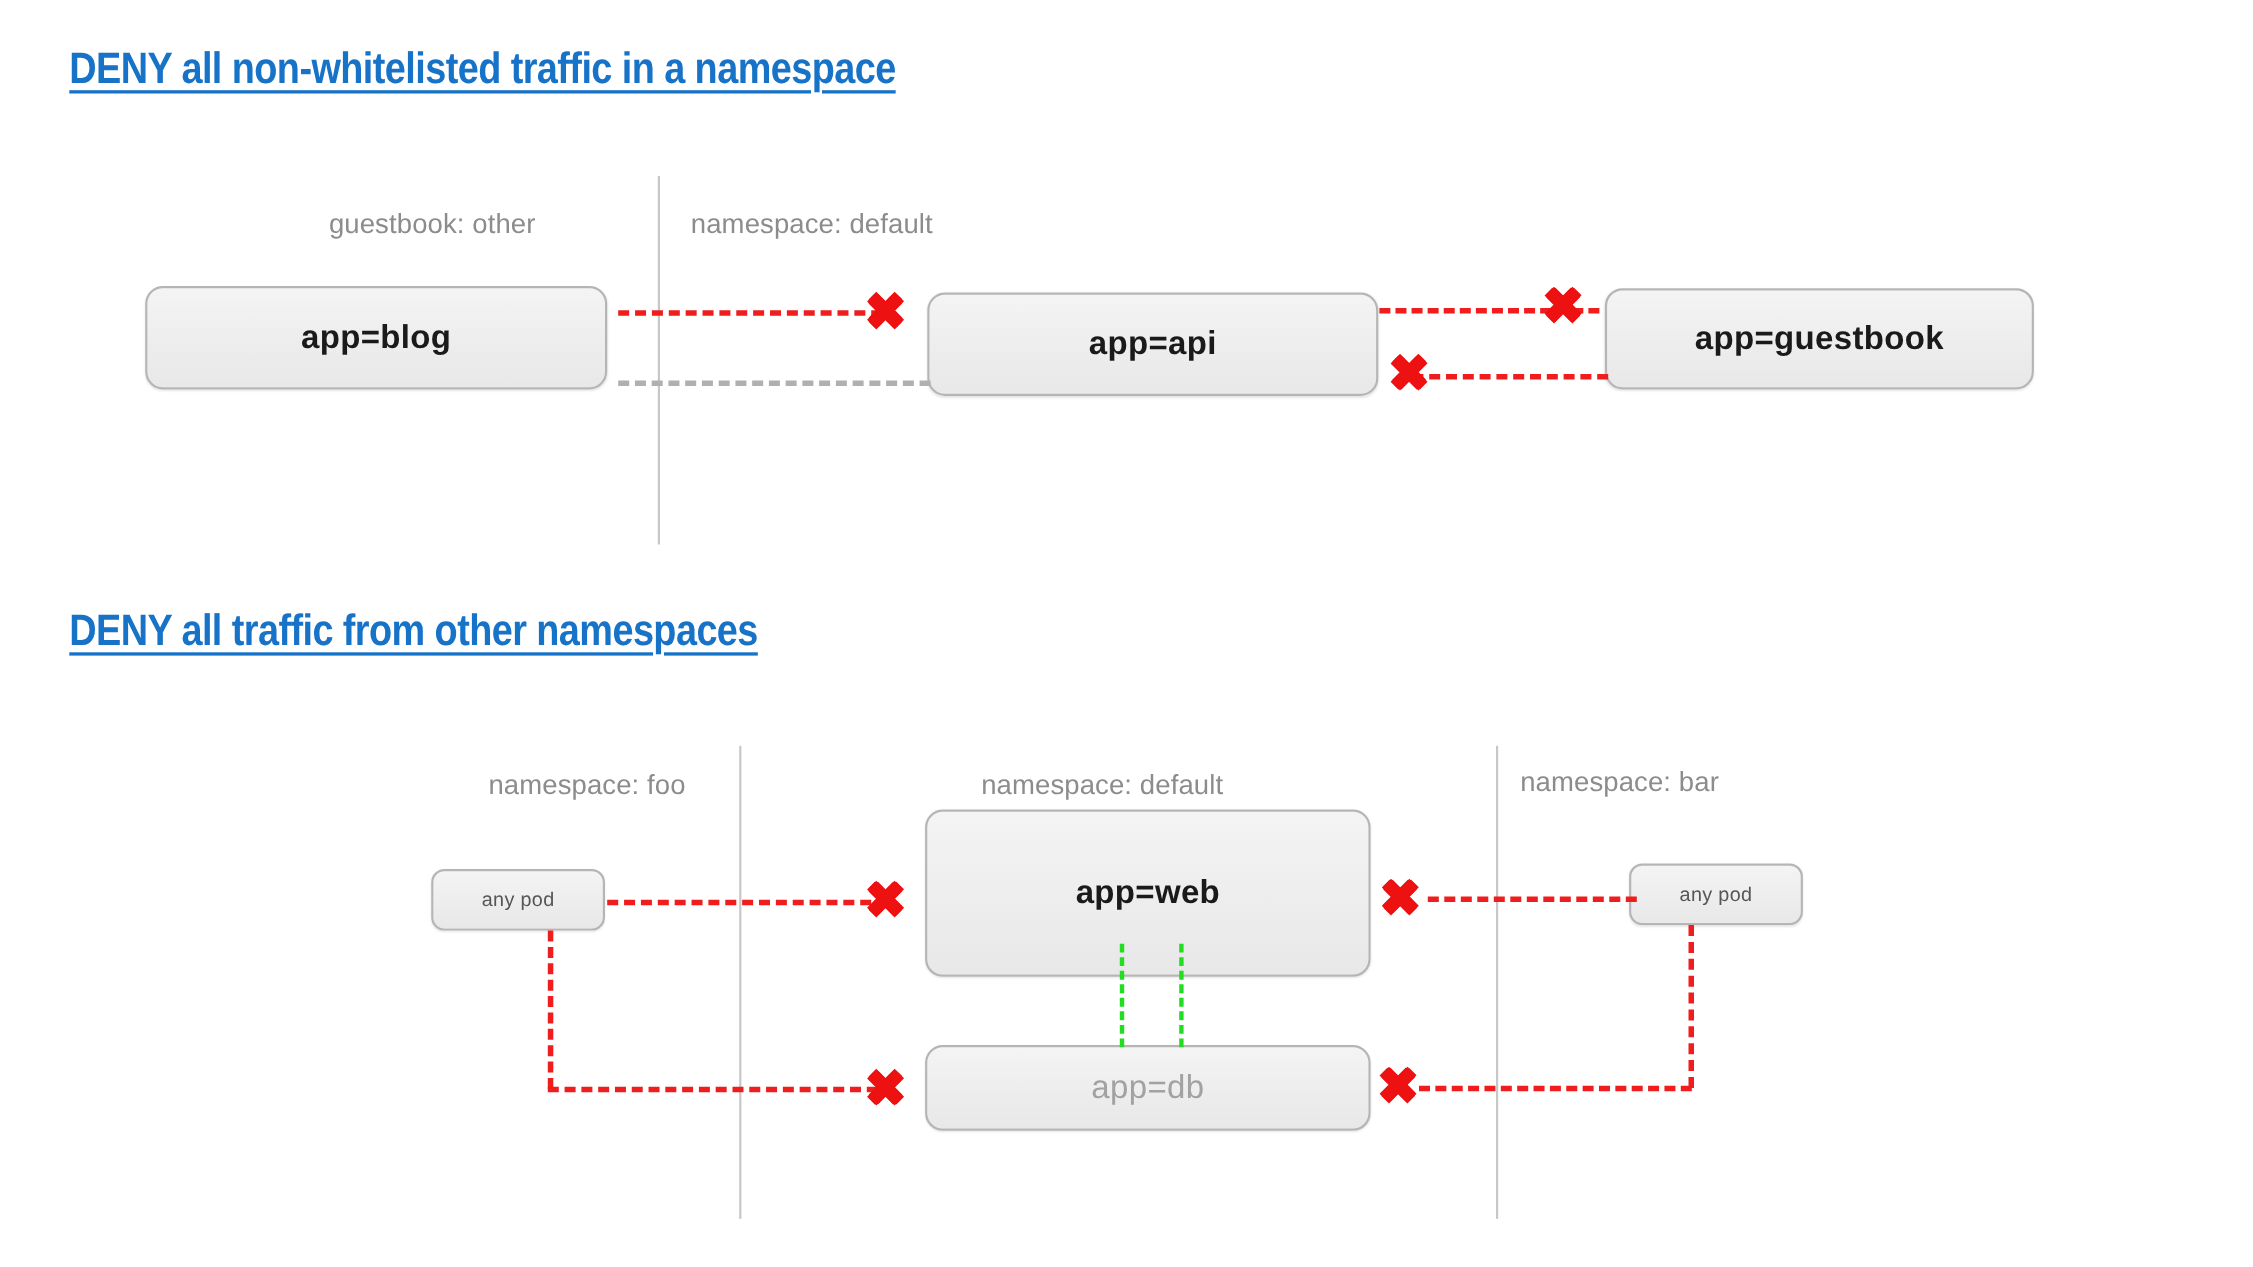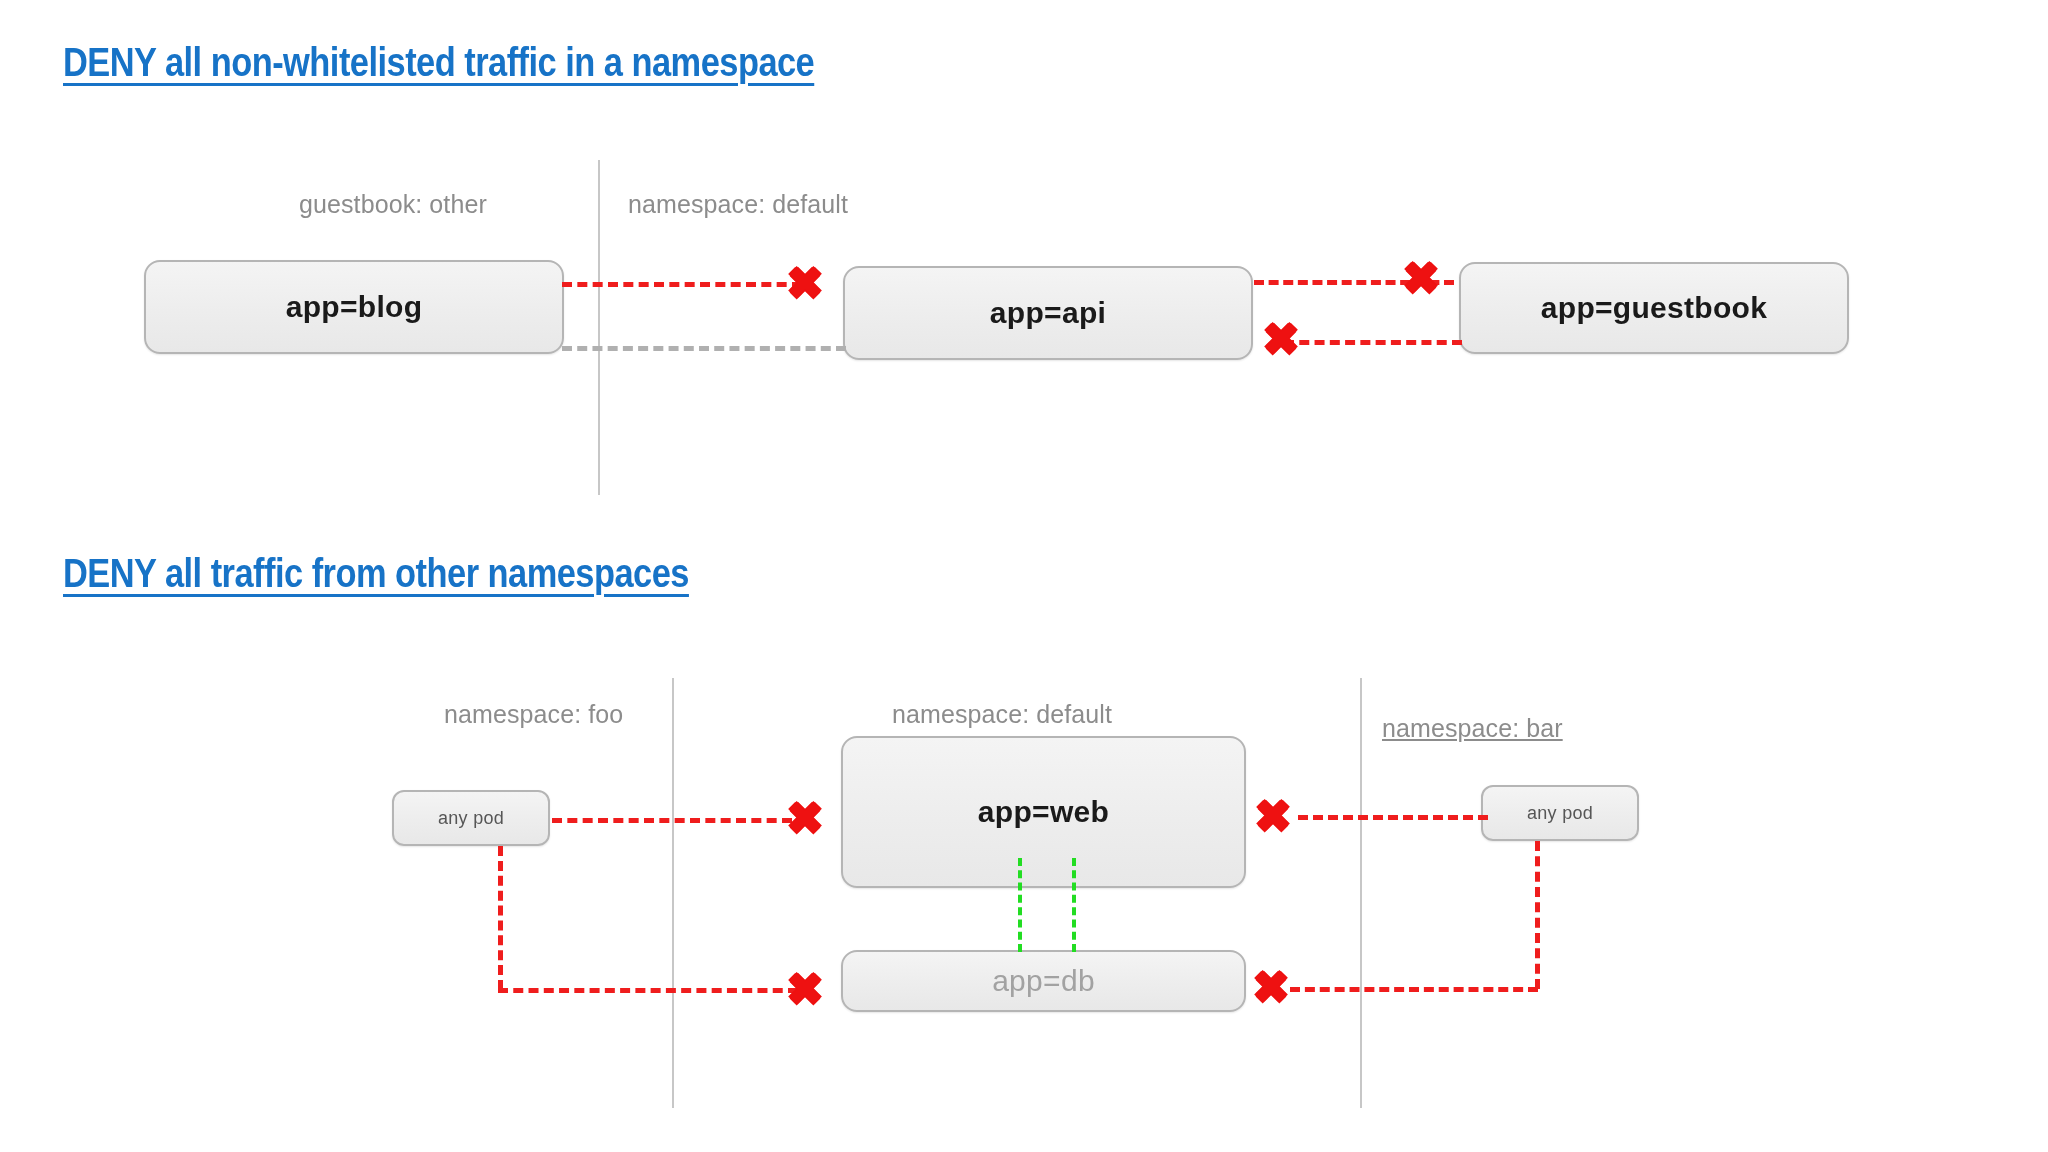--- a/index.html
+++ b/index.html
@@ -132,21 +132,21 @@
 
 <div class="section-title" id="title-1">DENY all non-whitelisted traffic in a namespace</div>
 
 <div class="diagram" id="diagram-1">
 
   <div class="ns-divider" style="left:598px; top:10px; height:335px;"></div>
 
   <div class="ns-label" style="left:299px; top:40px;">guestbook: other</div>
   <div class="ns-label" style="left:628px; top:40px;">namespace: default</div>
 
-  <div class="pod-box" style="left:144px; top:110px; width:420px; height:94px;">
+  <div class="pod-box" style="left:132px; top:110px; width:420px; height:94px;">
     <span class="pod-label">app=blog</span>
   </div>
 
   <div class="pod-box" style="left:843px; top:116px; width:410px; height:94px;">
     <span class="pod-label">app=api</span>
   </div>
 
   <div class="pod-box" style="left:1459px; top:112px; width:390px; height:92px;">
     <span class="pod-label">app=guestbook</span>
   </div>
@@ -166,31 +166,31 @@
 
 <div class="section-title" id="title-2">DENY all traffic from other namespaces</div>
 
 <div class="diagram" id="diagram-2">
 
   <div class="ns-divider" style="left:672px; top:28px; height:430px;"></div>
   <div class="ns-divider" style="left:1360px; top:28px; height:430px;"></div>
 
   <div class="ns-label" style="left:444px; top:50px;">namespace: foo</div>
   <div class="ns-label" style="left:892px; top:50px;">namespace: default</div>
-  <div class="ns-label" style="left:1382px; top:64px;text-decoration:underline;">namespace: bar</div>
+  <div class="ns-label" style="left:1382px; top:47px;">namespace: bar</div>
 
   <div class="pod-box small" style="left:392px; top:800px; width:158px; height:56px; top:140px;">
     <span class="pod-label">any pod</span>
   </div>
 
   <div class="pod-box" style="left:841px; top:86px; width:405px; height:152px;">
     <span class="pod-label">app=web</span>
   </div>
 
-  <div class="pod-box muted" style="left:841px; top:300px; width:405px; height:62px;">
+  <div class="pod-box muted" style="left:841px; top:300px; width:405px; height:78px;">
     <span class="pod-label">app=db</span>
   </div>
 
   <div class="pod-box small" style="left:1481px; top:135px; width:158px; height:56px;">
     <span class="pod-label">any pod</span>
   </div>
 
   <div class="conn-h conn-red" style="left:552px; top:168px; width:240px;"></div>
   <div class="block-x" style="left:782px; top:145px;">✖</div>
 

